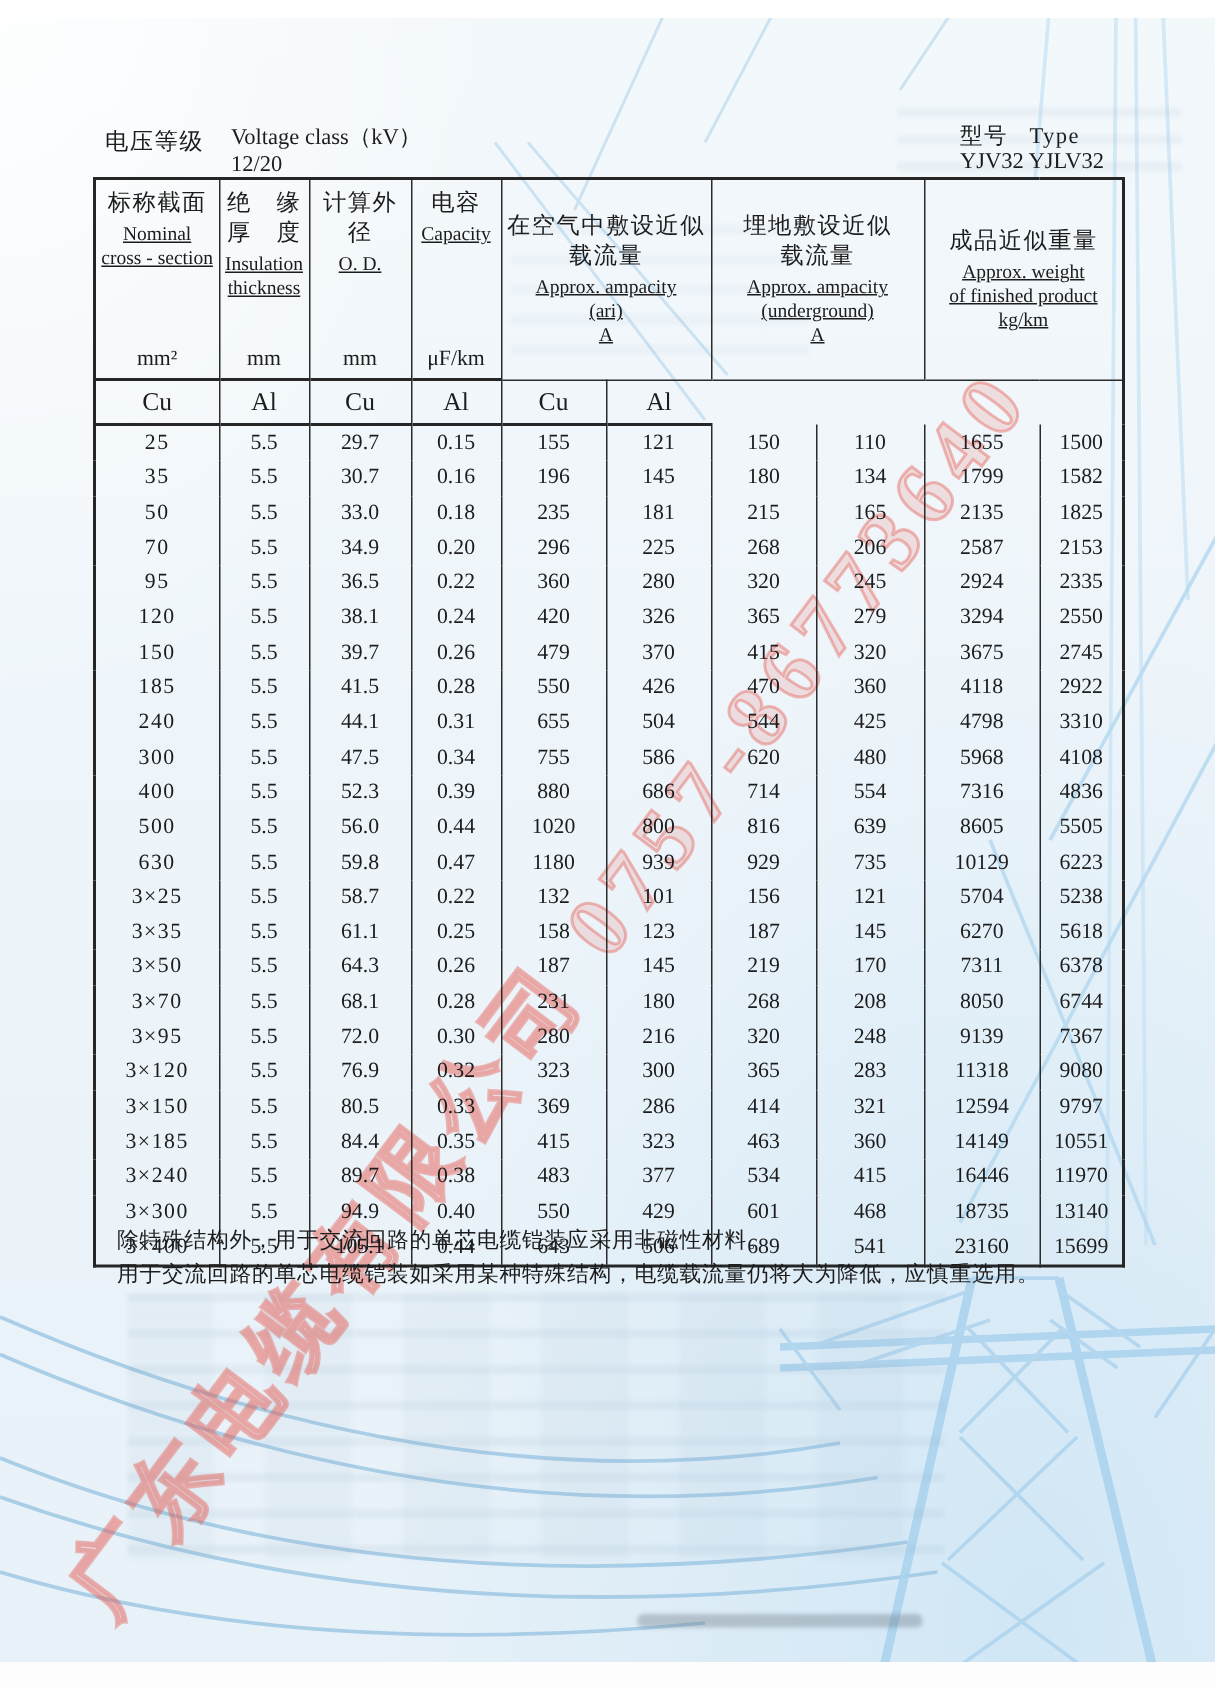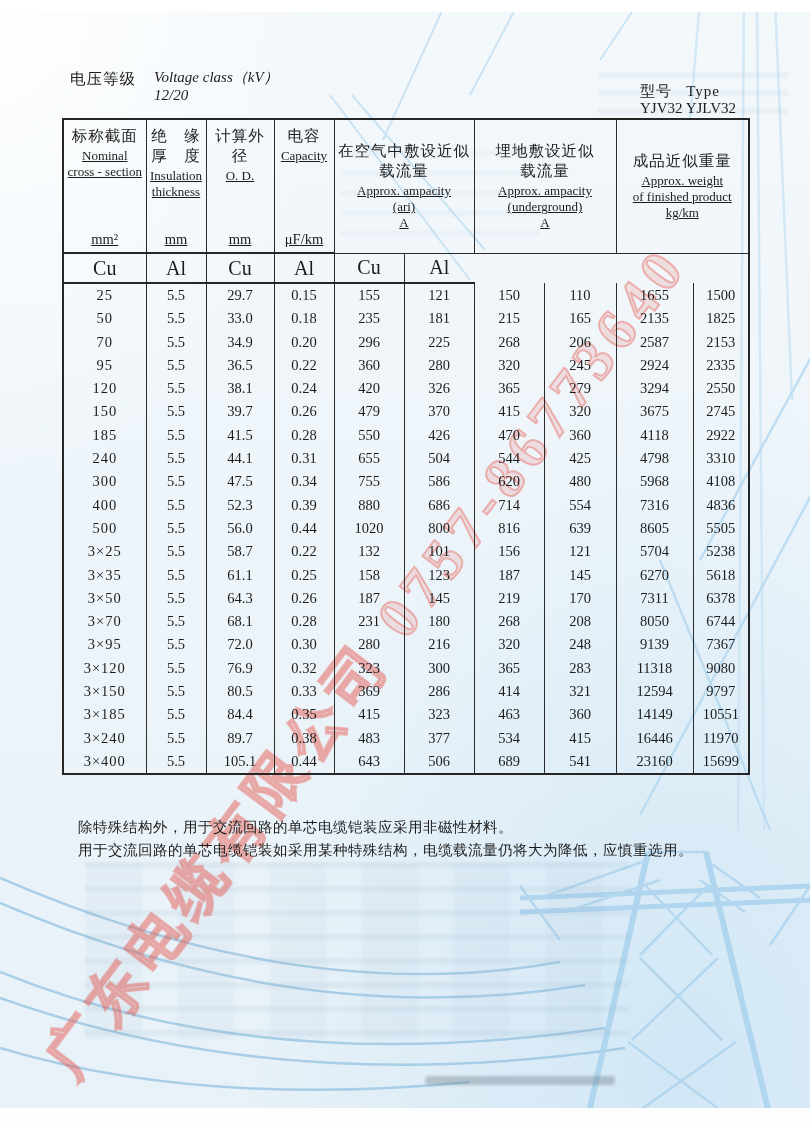--- a/index.html
+++ b/index.html
@@ -22,40 +22,40 @@
   .g2{left:598px;top:72px;width:190px;height:52px;opacity:.4;
       background-image:repeating-linear-gradient(180deg, rgba(140,170,195,.25) 0 6px, transparent 6px 18px);}
   .g3{left:340px;top:150px;width:200px;height:90px;opacity:.25;
       background-image:repeating-linear-gradient(180deg, rgba(140,170,195,.25) 0 6px, transparent 6px 20px);}
   .watermark{
     position:absolute;left:28px;top:1046px;transform:rotate(-53deg);transform-origin:0 0;
     white-space:nowrap;font-weight:bold;font-size:58px;letter-spacing:8px;
     color:rgba(229,92,84,.16);-webkit-text-stroke:2px rgba(229,92,84,.42);
     pointer-events:none;
   }
-  .hdr-left{position:absolute;left:70px;top:68px;display:flex;gap:18px;font-size:15px;}
+  .hdr-left{position:absolute;left:70px;top:83px;display:flex;gap:18px;font-size:15px;}
   .hdr-left .zh{font-size:15.5px;letter-spacing:1px;padding-top:1px;}
-  .hdr-left .en-block{line-height:18px;font-style:italic;}
+  .hdr-left .en-block{line-height:18px;}
   .hdr-right{position:absolute;left:640px;top:83px;width:120px;font-size:15px;line-height:17px;}
   .hdr-right .row1{letter-spacing:1px;}
   .spec-table{
     position:absolute;left:62px;top:118px;border-collapse:collapse;table-layout:fixed;
     width:686px;background:rgba(255,255,255,.0);
   }
   .spec-table, .spec-table th, .spec-table td{border-color:#2b2b2b;}
   .spec-table{border:2.5px solid #262626;padding-left:20px;}
   .spec-table th, .spec-table td{border-left:1.5px solid #2b2b2b;padding:0;font-weight:normal;}
   .spec-table th:first-child, .spec-table td:first-child{border-left:none;}
   tr.r1 th.group{border-bottom:1.5px solid #2b2b2b;height:104px;vertical-align:middle;}
-  tr.r2 th{height:28px;font-size:20px;border-bottom:2px solid #262626;}
+  tr.r2 th{height:28px;font-size:17px;border-bottom:2px solid #262626;}
   th.tall{height:132px;border-bottom:2px solid #262626;vertical-align:top;}
   th.tall .wrap{display:flex;flex-direction:column;justify-content:space-between;height:126px;padding:6px 2px 0 2px;}
   .zh-h{font-size:15.5px;white-space:pre-line;line-height:20px;letter-spacing:1px;}
   .en-h{font-size:13px;white-space:pre-line;line-height:16px;margin-top:2px;text-decoration:underline;}
-  .unit-h{font-size:14.5px;padding-bottom:4px;text-decoration:underline;}
+  .unit-h{font-size:14.5px;padding-bottom:4px;}
   tbody td{height:23.3px;text-align:center;font-size:14.5px;line-height:23.3px;}
   tbody td:first-child{letter-spacing:1px;}
   .notes{position:absolute;left:78px;top:816px;font-size:14.5px;line-height:23px;letter-spacing:.5px;}
   .notes p{margin:0;}
   .smudge{position:absolute;left:425px;top:1076px;width:190px;height:9px;border-radius:4px;
           background:rgba(108,120,134,.38);filter:blur(1.5px);}
 </style>
 </head>
 <body>
 
@@ -230,20 +230,32 @@
           <td>29.7</td>
           <td>0.15</td>
           <td>155</td>
           <td>121</td>
           <td>150</td>
           <td>110</td>
           <td>1655</td>
           <td>1500</td>
         </tr>
         <tr>
+          <td>35</td>
+          <td>5.5</td>
+          <td>30.7</td>
+          <td>0.16</td>
+          <td>196</td>
+          <td>145</td>
+          <td>180</td>
+          <td>134</td>
+          <td>1799</td>
+          <td>1582</td>
+        </tr>
+        <tr>
           <td>50</td>
           <td>5.5</td>
           <td>33.0</td>
           <td>0.18</td>
           <td>235</td>
           <td>181</td>
           <td>215</td>
           <td>165</td>
           <td>2135</td>
           <td>1825</td>
@@ -350,20 +362,32 @@
           <td>56.0</td>
           <td>0.44</td>
           <td>1020</td>
           <td>800</td>
           <td>816</td>
           <td>639</td>
           <td>8605</td>
           <td>5505</td>
         </tr>
         <tr>
+          <td>630</td>
+          <td>5.5</td>
+          <td>59.8</td>
+          <td>0.47</td>
+          <td>1180</td>
+          <td>939</td>
+          <td>929</td>
+          <td>735</td>
+          <td>10129</td>
+          <td>6223</td>
+        </tr>
+        <tr>
           <td>3×25</td>
           <td>5.5</td>
           <td>58.7</td>
           <td>0.22</td>
           <td>132</td>
           <td>101</td>
           <td>156</td>
           <td>121</td>
           <td>5704</td>
           <td>5238</td>
@@ -458,20 +482,32 @@
           <td>89.7</td>
           <td>0.38</td>
           <td>483</td>
           <td>377</td>
           <td>534</td>
           <td>415</td>
           <td>16446</td>
           <td>11970</td>
         </tr>
         <tr>
+          <td>3×300</td>
+          <td>5.5</td>
+          <td>94.9</td>
+          <td>0.40</td>
+          <td>550</td>
+          <td>429</td>
+          <td>601</td>
+          <td>468</td>
+          <td>18735</td>
+          <td>13140</td>
+        </tr>
+        <tr>
           <td>3×400</td>
           <td>5.5</td>
           <td>105.1</td>
           <td>0.44</td>
           <td>643</td>
           <td>506</td>
           <td>689</td>
           <td>541</td>
           <td>23160</td>
           <td>15699</td>

